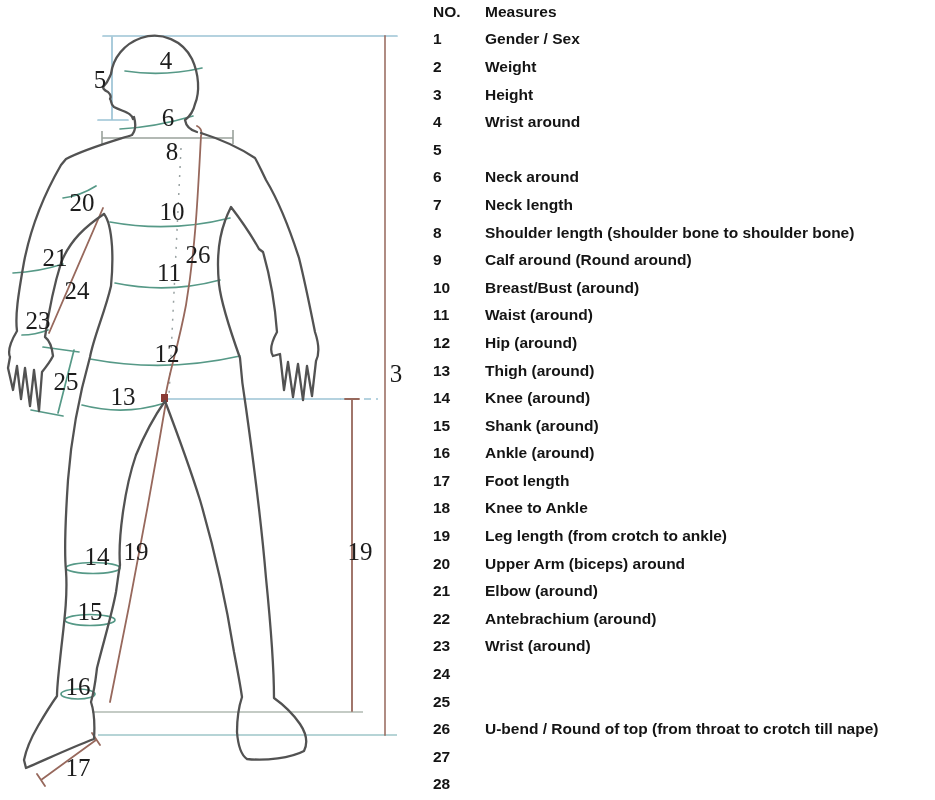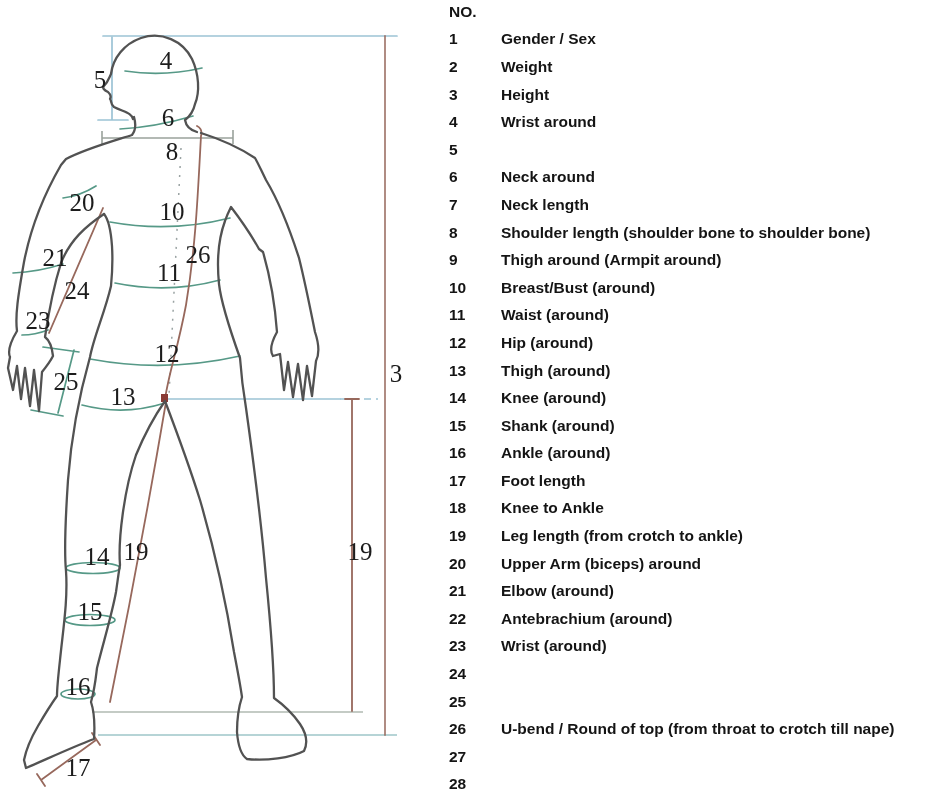--- a/index.html
+++ b/index.html
@@ -16,21 +16,21 @@
   .brown{stroke:var(--measure-brown);stroke-width:1.8;fill:none;stroke-linecap:round;}
   .gray8{stroke:var(--grid8-gray);stroke-width:1.6;fill:none;}
   .ankleline{stroke:var(--ankle-gray);stroke-width:1.5;fill:none;}
   .floorline{stroke:var(--floor-blue);stroke-width:1.7;fill:none;}
   .dashmid{stroke:var(--dash-gray);stroke-width:1.5;fill:none;stroke-dasharray:2 7;}
   .dashblue{stroke:var(--measure-blue);stroke-width:1.7;fill:none;stroke-dasharray:7 5;}
   
   .legend{position:absolute;left:433px;top:-2px;width:500px;color:var(--list-ink);
           font-weight:bold;font-size:15.5px;}
   .legend .row{display:flex;align-items:center;height:27.6px;white-space:nowrap;}
-  .legend .no{width:52px;flex:none;margin-left:16px;}
+  .legend .no{width:52px;flex:none;}
   .legend .lbl{flex:1;}
 </style>
 </head>
 <body>
 
 <div class="stage">
 
   <svg class="diagram-svg" width="430" height="800" viewBox="0 0 430 800">
 
     <g>
@@ -121,20 +121,21 @@
         <text x="78" y="695">16</text>
         <text x="78" y="776">17</text>
         <text x="396" y="382">3</text>
         <text x="360" y="560">19</text>
       </g>
   </svg>
 
   <div class="legend">
     <div class="row">
       <span class="no">NO.</span>
+      <span class="lbl">Measures</span>
     </div>
   <div class="row">
         <span class="no">1</span>
         <span class="lbl">Gender / Sex</span>
       </div>
       <div class="row">
         <span class="no">2</span>
         <span class="lbl">Weight</span>
       </div>
       <div class="row">
@@ -155,21 +156,21 @@
       <div class="row">
         <span class="no">7</span>
         <span class="lbl">Neck length</span>
       </div>
       <div class="row">
         <span class="no">8</span>
         <span class="lbl">Shoulder length (shoulder bone to shoulder bone)</span>
       </div>
       <div class="row">
         <span class="no">9</span>
-        <span class="lbl">Thigh around (Armpit around)</span>
+        <span class="lbl">Calf around (Round around)</span>
       </div>
       <div class="row">
         <span class="no">10</span>
         <span class="lbl">Breast/Bust (around)</span>
       </div>
       <div class="row">
         <span class="no">11</span>
         <span class="lbl">Waist (around)</span>
       </div>
       <div class="row">

